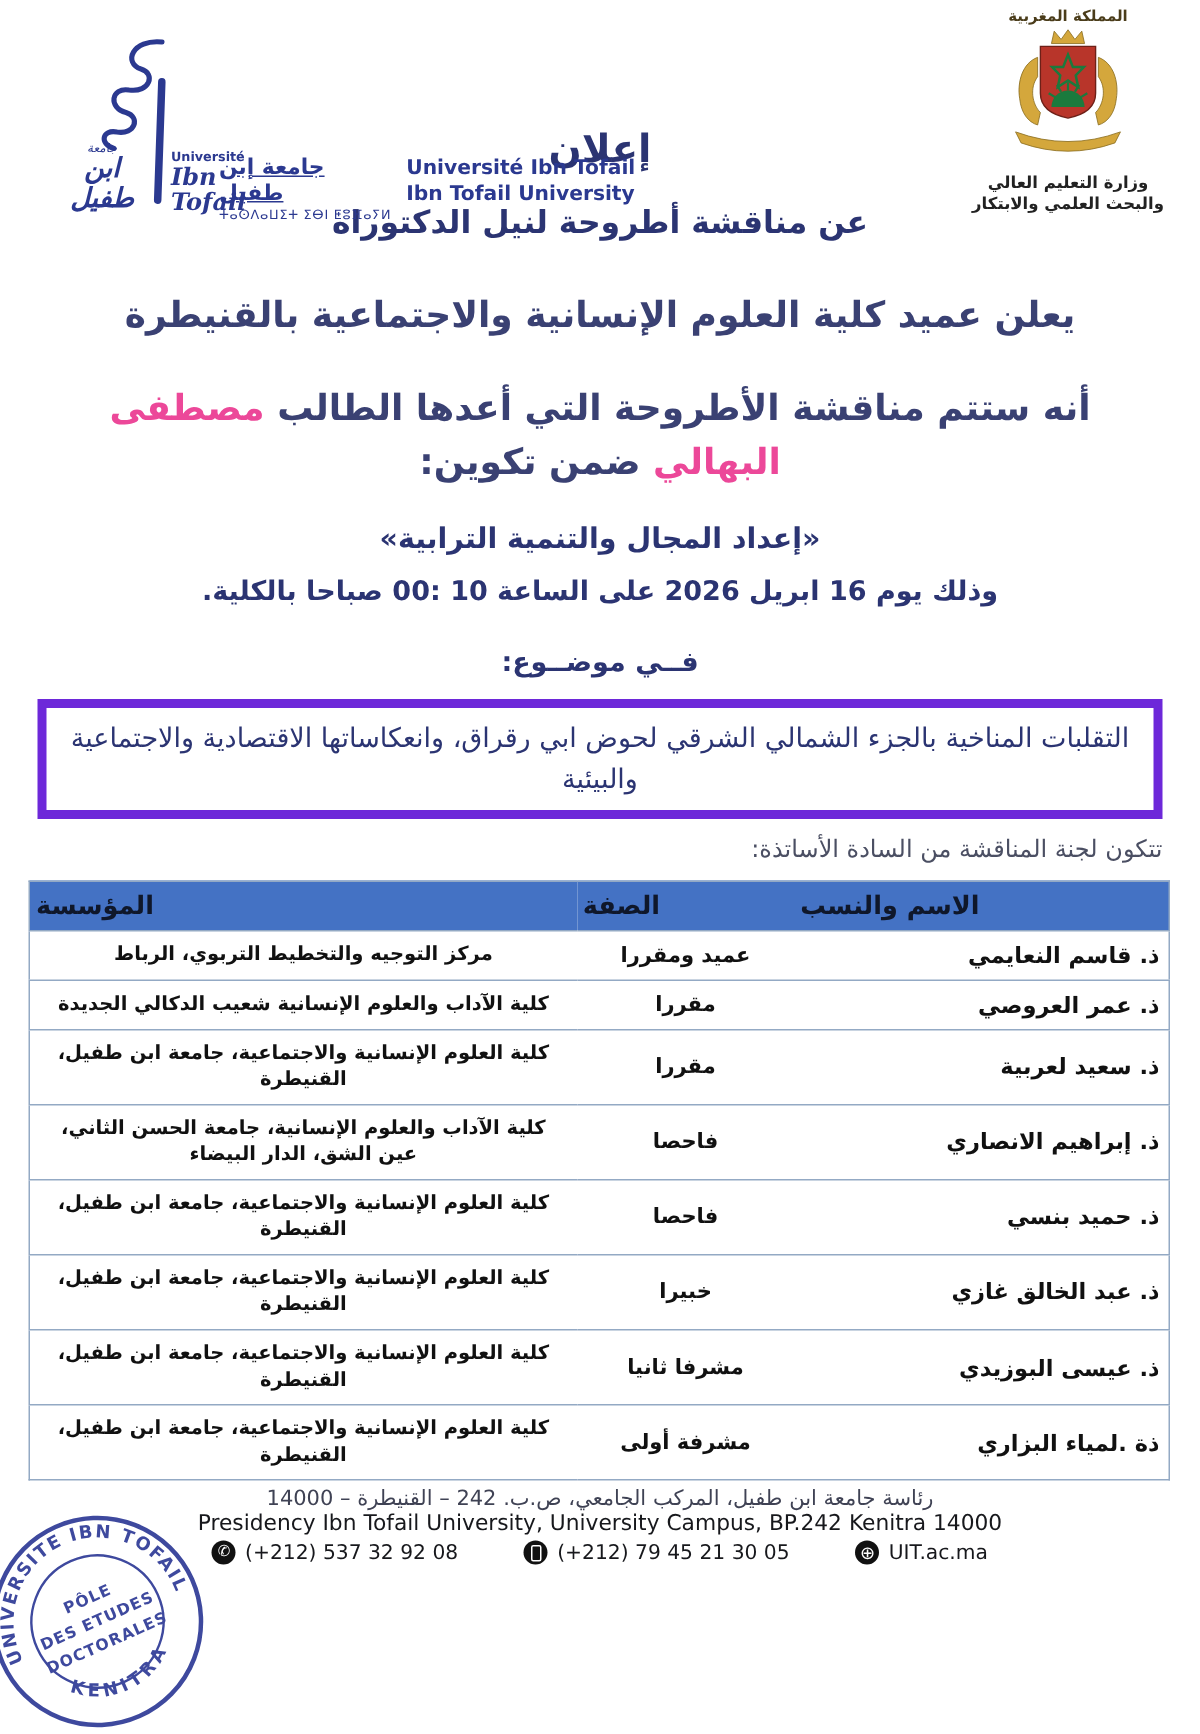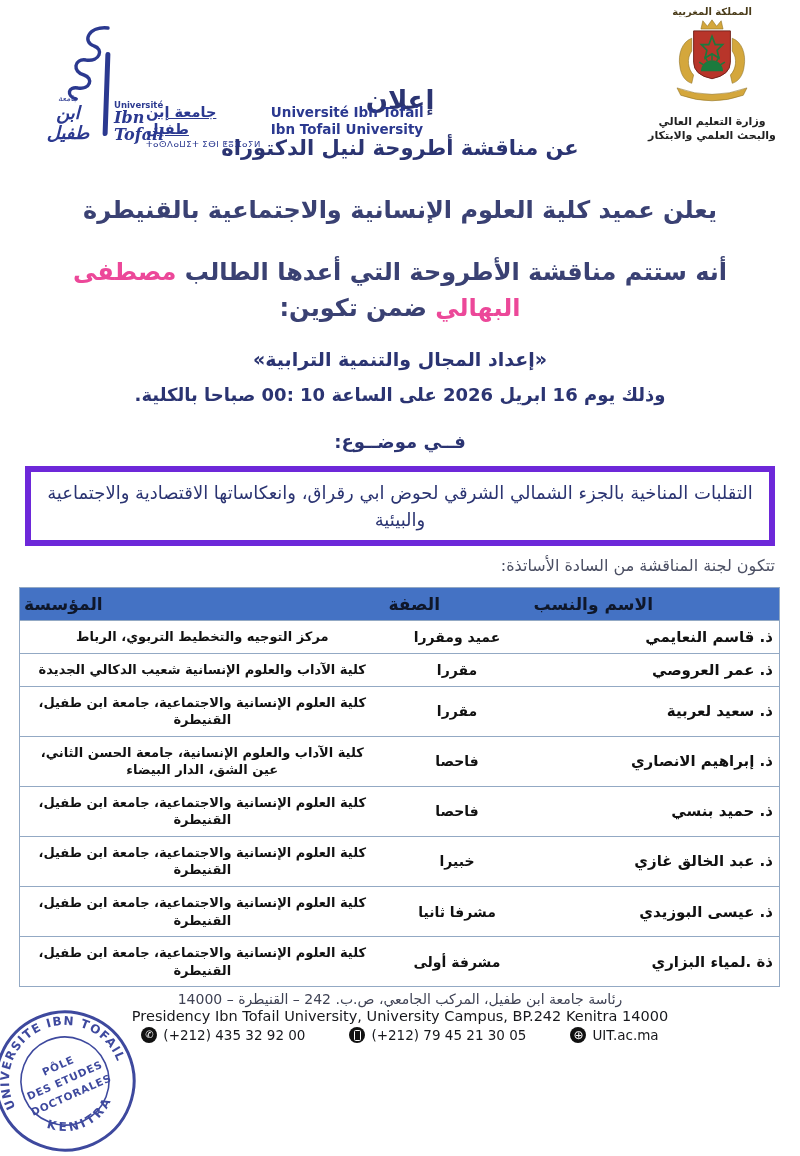--- a/index.html
+++ b/index.html
@@ -188,21 +188,21 @@
       </tbody>
     </table>
   </div>
 
   <div class="doc-footer">
     <div class="addr-ar" dir="rtl">رئاسة جامعة ابن طفيل، المركب الجامعي، ص.ب. 242 – القنيطرة – 14000</div>
     <div class="addr-en">Presidency Ibn Tofail University, University Campus, BP.242 Kenitra 14000</div>
     <div class="contacts">
       <span class="contact">
         <span class="cicon">✆</span>
-        <span>(+212) 435 32 92 00</span>
+        <span>(+212) 537 32 92 08</span>
       </span>
       <span class="contact">
         <span class="cicon">
             <span class="mob"></span>
           </span>
         <span>(+212) 79 45 21 30 05</span>
       </span>
       <span class="contact">
         <span class="cicon globe">⊕</span>
         <span>UIT.ac.ma</span>

